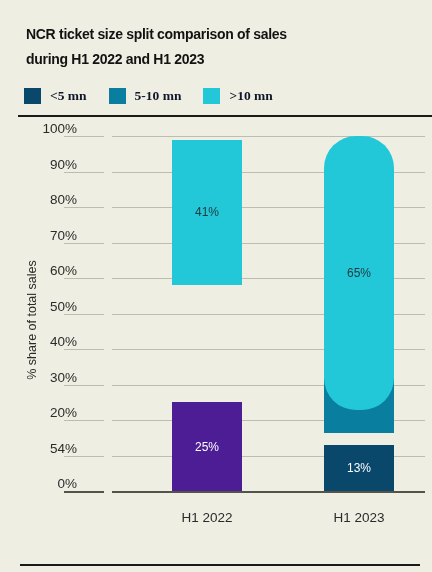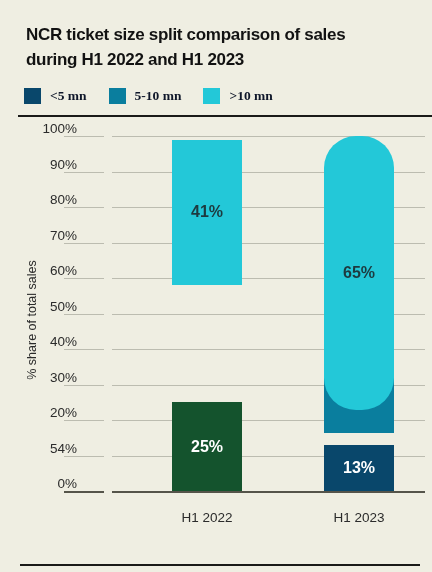--- a/index.html
+++ b/index.html
@@ -16,21 +16,21 @@
   }
 
   
   #title-block {
     position: absolute;
     left: 26px;
     top: 22px;
     width: 392px;
   }
   .title-line {
-    font-size: 17px;
+    font-size: 14px;
     font-weight: bold;
     color: #121212;
     letter-spacing: -0.3px;
     line-height: 25px;
     white-space: nowrap;
   }
 
   
   #legend {
     position: absolute;
@@ -143,24 +143,23 @@
   }
   .seg {
     position: absolute;
     left: 0;
     width: 100%;
     display: flex;
     align-items: center;
     justify-content: center;
   }
   .seg-label {
-    font-size: 16px;
+    font-size: 12px;
     color: #ffffff;
     pointer-events: none;
-    font-weight: bold;
   }
   .seg.top .seg-label {
     color: #1d3a3f;
   }
 
   .x-label {
     position: absolute;
     top: 382px;
     width: 120px;
     text-align: center;
@@ -245,21 +244,21 @@
         <div class="gridline-stub"></div>
         <div class="gridline-main"></div>
         <div class="tick-label">90%</div>
       </div>
       <div class="tick-row" style="top: 8px;">
         <div class="gridline-stub"></div>
         <div class="gridline-main"></div>
         <div class="tick-label">100%</div>
       </div>
       <div class="bar" style="left: 172px; top: 8px; height: 355px;">
-        <div class="seg" style="top: 266.25px; height: 88.75px; background: #14532d;">
+        <div class="seg" style="top: 266.25px; height: 88.75px; background: #4c1d95;">
           <span class="seg-label">25%</span>
         </div>
         <div class="seg top" style="top: 3.55px; height: 145.55px; background: rgb(35, 200, 216);">
           <span class="seg-label">41%</span>
         </div>
       </div>
       <div class="x-label" style="left: 147px;">H1 2022</div>
       <div class="bar" style="left: 324px; top: 8px; height: 355px;">
         <div class="seg" style="top: 308.85px; height: 46.15px; background: rgb(9, 71, 107);">
           <span class="seg-label">13%</span>

